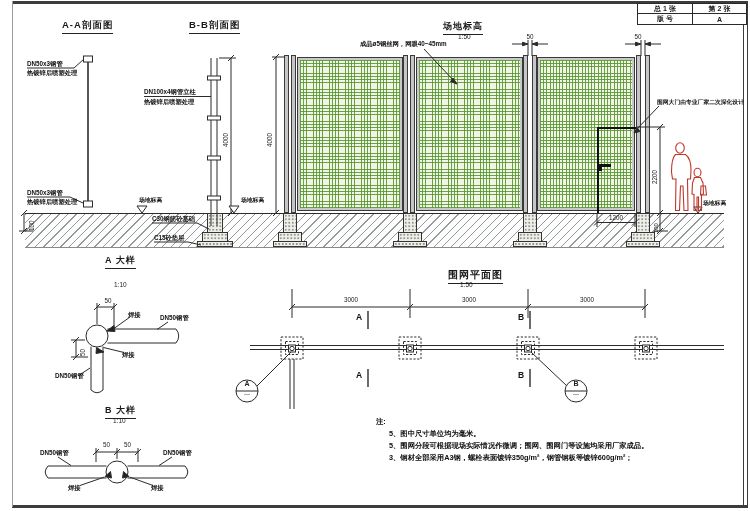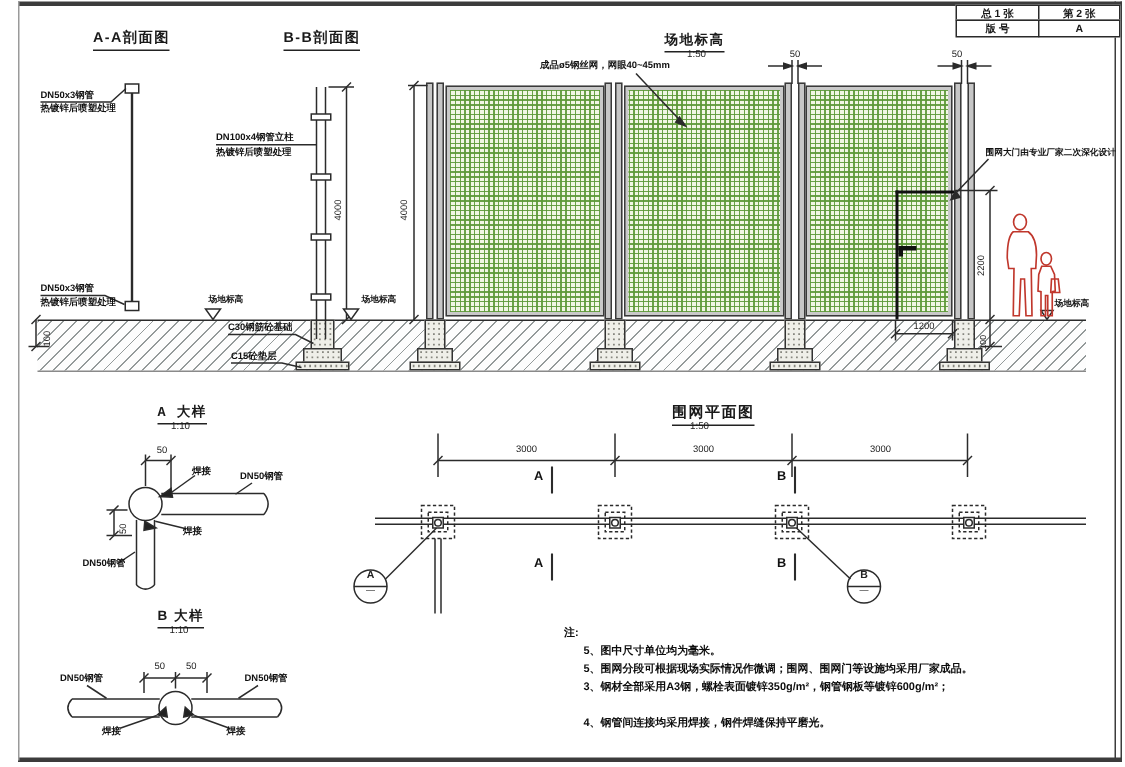--- a/index.html
+++ b/index.html
@@ -296,21 +296,21 @@
   <span class="lbl" style="left:360px;top:40px;">成品ø5钢丝网，网眼40~45mm</span>
   <span class="lbl" style="left:657px;top:99px;font-size:5.8px;">围网大门由专业厂家二次深化设计</span>
   <span class="vt" style="left:266px;top:147px;">4000</span>
   <span class="dim" style="left:521px;top:33px;width:18px;text-align:center;">50</span>
   <span class="dim" style="left:629px;top:33px;width:18px;text-align:center;">50</span>
   <span class="vt" style="left:651px;top:184px;">2200</span>
   <span class="dim" style="left:596px;top:214px;width:40px;text-align:center;">1200</span>
   <span class="vt" style="left:653px;top:233px;font-size:5.8px;">100</span>
   <span class="lbl" style="left:703px;top:200px;font-size:5.8px;">场地标高</span>
 
-  <span class="utitle" style="left:105px;top:268px;font-size:9px;font-family:Liberation Mono, monospace;">A 大样</span>
+  <span class="utitle" style="left:105px;top:254px;font-size:9px;">A 大样</span>
   <span class="scale" style="left:114px;top:281px;">1:10</span>
   <span class="dim" style="left:100px;top:297px;width:16px;text-align:center;">50</span>
   <span class="vt" style="left:79px;top:356px;">50</span>
   <span class="lbl" style="left:128px;top:311px;">焊接</span>
   <span class="lbl" style="left:122px;top:351px;">焊接</span>
   <span class="lbl" style="left:160px;top:314px;">DN50钢管</span>
   <span class="lbl" style="left:55px;top:372px;">DN50钢管</span>
 
   <span class="utitle" style="left:105px;top:404px;font-size:9px;">B 大样</span>
   <span class="scale" style="left:113px;top:417px;">1:10</span>
@@ -332,15 +332,14 @@
   <span class="secletter" style="left:518px;top:370px;">B</span>
   <span class="dim" style="left:240px;top:380px;width:14px;text-align:center;font-weight:bold;font-size:7px;">A</span>
   <span class="dim" style="left:240px;top:391px;width:14px;text-align:center;font-size:6px;">—</span>
   <span class="dim" style="left:569px;top:380px;width:14px;text-align:center;font-weight:bold;font-size:7px;">B</span>
   <span class="dim" style="left:569px;top:391px;width:14px;text-align:center;font-size:6px;">—</span>
 
   <span class="note" style="left:376px;top:417px;">注:</span>
   <span class="note" style="left:389px;top:429px;">5、图中尺寸单位均为毫米。</span>
   <span class="note" style="left:389px;top:441px;">5、围网分段可根据现场实际情况作微调；围网、围网门等设施均采用厂家成品。</span>
   <span class="note" style="left:389px;top:453px;">3、钢材全部采用A3钢，螺栓表面镀锌350g/m²，钢管钢板等镀锌600g/m²；</span>
-  <span class="note" style="left:389px;top:477px;">4、钢管间连接均采用焊接，钢件焊缝保持平磨光。</span>
 
 </div>
 
 </body></html>

